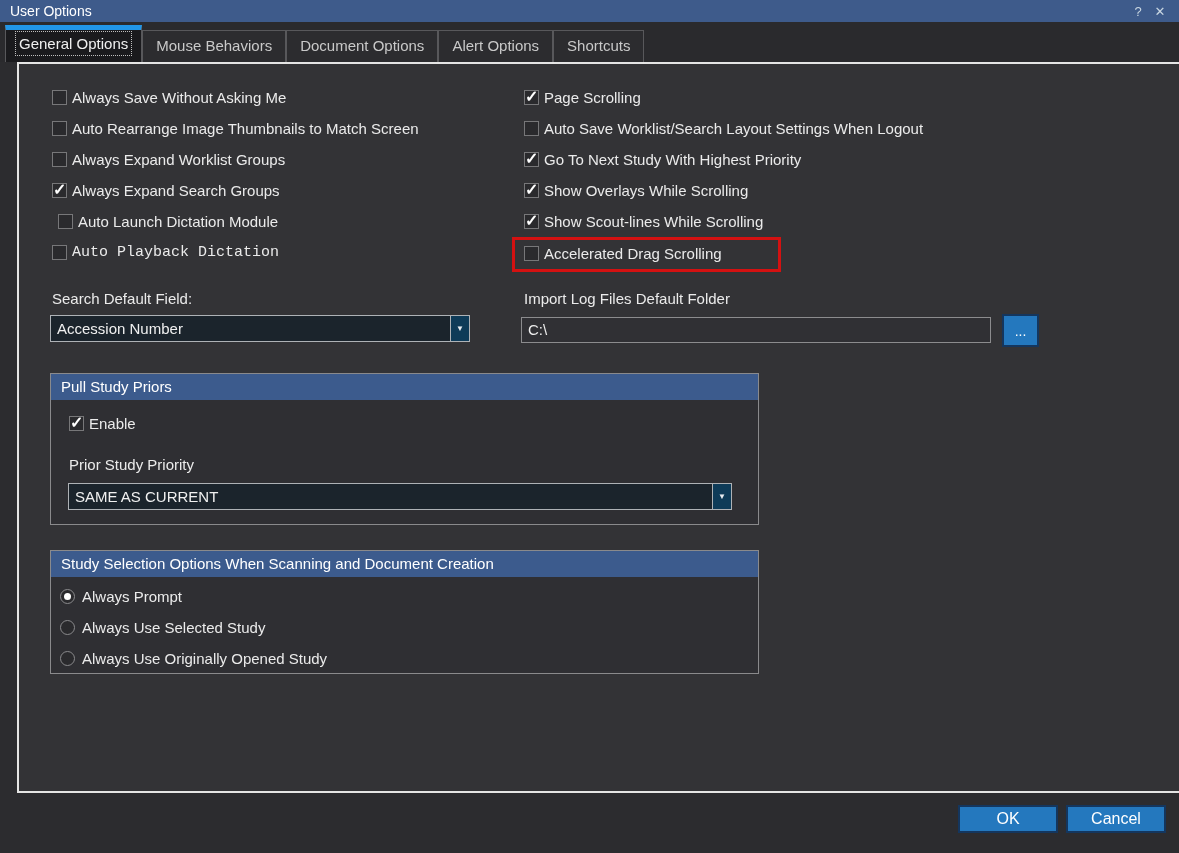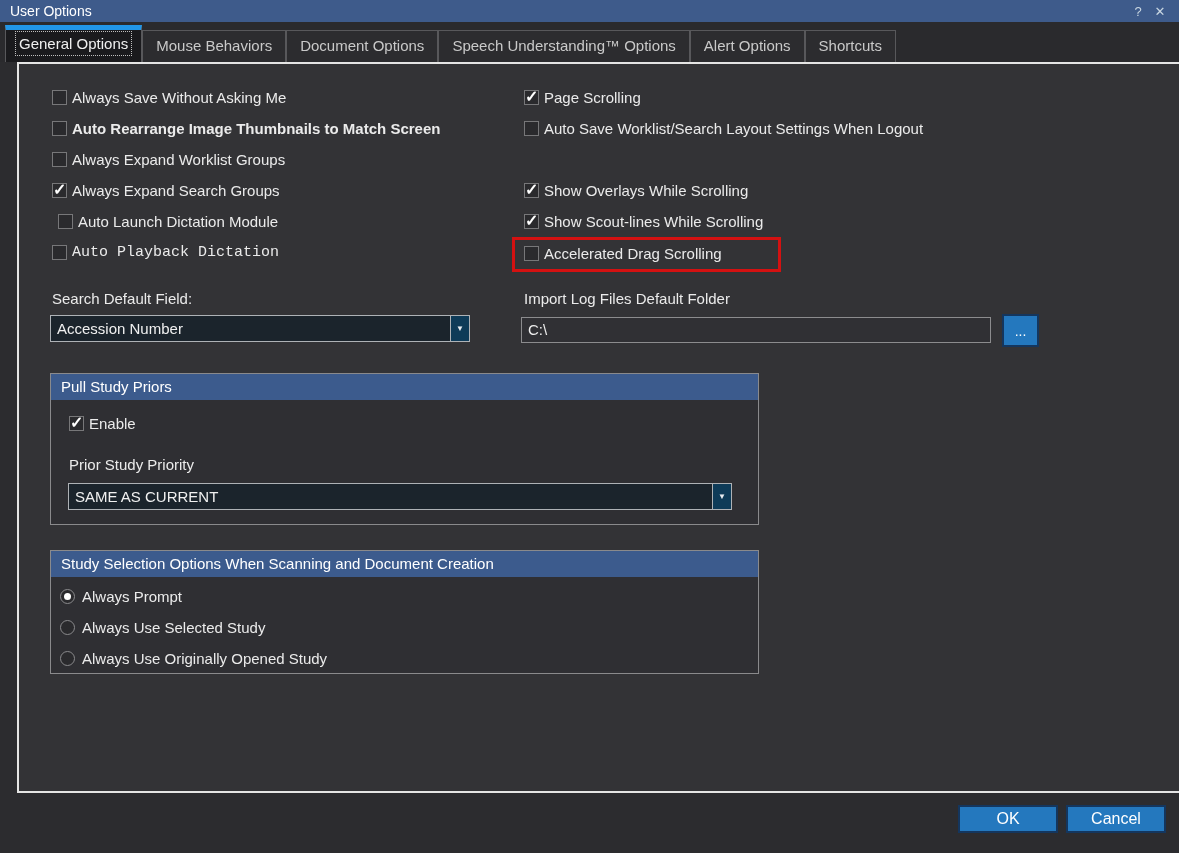--- a/index.html
+++ b/index.html
@@ -99,32 +99,31 @@
   <div class="titlebar">
     <span class="title">User Options</span>
     <span class="tb-icon">?</span>
     <span class="tb-icon">✕</span>
   </div>
 
   <div class="tabstrip">
     <div class="tab active"><span class="tlabel">General Options</span></div>
     <div class="tab"><span class="tlabel">Mouse Behaviors</span></div>
     <div class="tab"><span class="tlabel">Document Options</span></div>
-    <div class="tab"><span class="tlabel">Speech Understanding™ Options</span></div>
     <div class="tab"><span class="tlabel">Alert Options</span></div>
     <div class="tab"><span class="tlabel">Shortcuts</span></div>
   </div>
 
   <div class="panel">
 
     <div class="cbrow" style="left:33px;top:24px;">
       <span class="cb"></span>
       <span class="lbl">Always Save Without Asking Me</span>
     </div>
-    <div class="cbrow" style="left:33px;top:55px;font-weight:bold;">
+    <div class="cbrow" style="left:33px;top:55px;">
       <span class="cb"></span>
       <span class="lbl">Auto Rearrange Image Thumbnails to Match Screen</span>
     </div>
     <div class="cbrow" style="left:33px;top:86px;">
       <span class="cb"></span>
       <span class="lbl">Always Expand Worklist Groups</span>
     </div>
     <div class="cbrow" style="left:33px;top:117px;">
       <span class="cb checked"></span>
       <span class="lbl">Always Expand Search Groups</span>
@@ -138,20 +137,24 @@
       <span class="lbl">Auto Playback Dictation</span>
     </div>
 
     <div class="cbrow" style="left:505px;top:24px;">
       <span class="cb checked"></span>
       <span class="lbl">Page Scrolling</span>
     </div>
     <div class="cbrow" style="left:505px;top:55px;">
       <span class="cb"></span>
       <span class="lbl">Auto Save Worklist/Search Layout Settings When Logout</span>
+    </div>
+    <div class="cbrow" style="left:505px;top:86px;">
+      <span class="cb checked"></span>
+      <span class="lbl">Go To Next Study With Highest Priority</span>
     </div>
     <div class="cbrow" style="left:505px;top:117px;">
       <span class="cb checked"></span>
       <span class="lbl">Show Overlays While Scrolling</span>
     </div>
     <div class="cbrow" style="left:505px;top:148px;">
       <span class="cb checked"></span>
       <span class="lbl">Show Scout-lines While Scrolling</span>
     </div>
     <div class="cbrow" style="left:505px;top:180px;">

